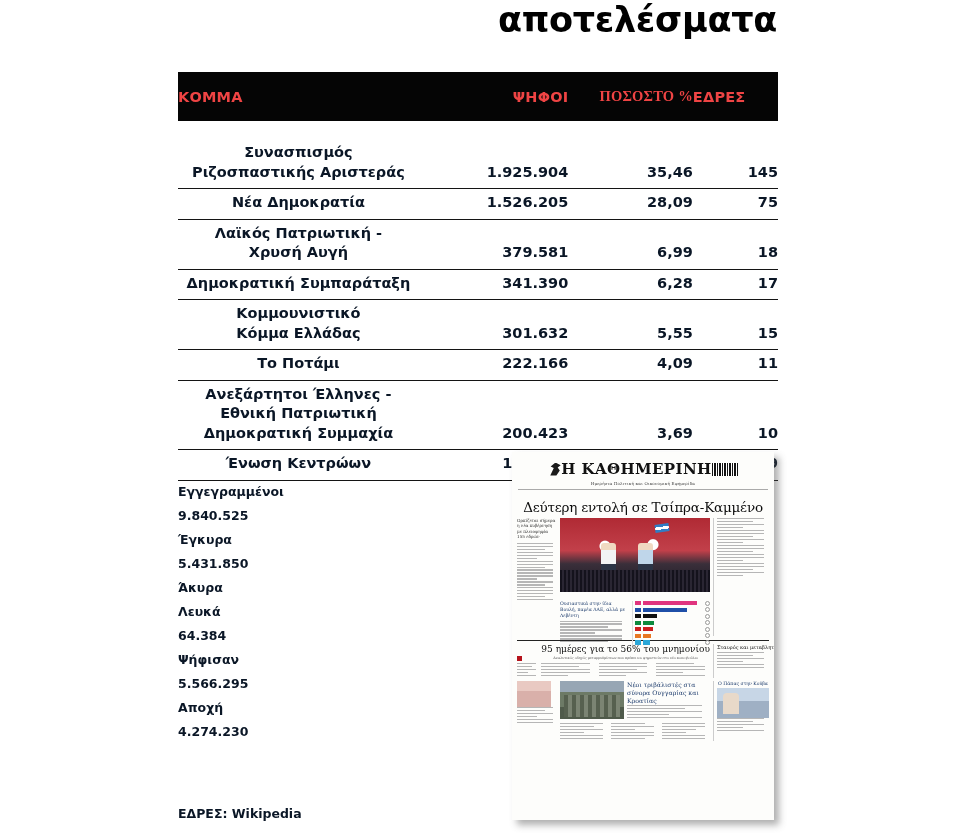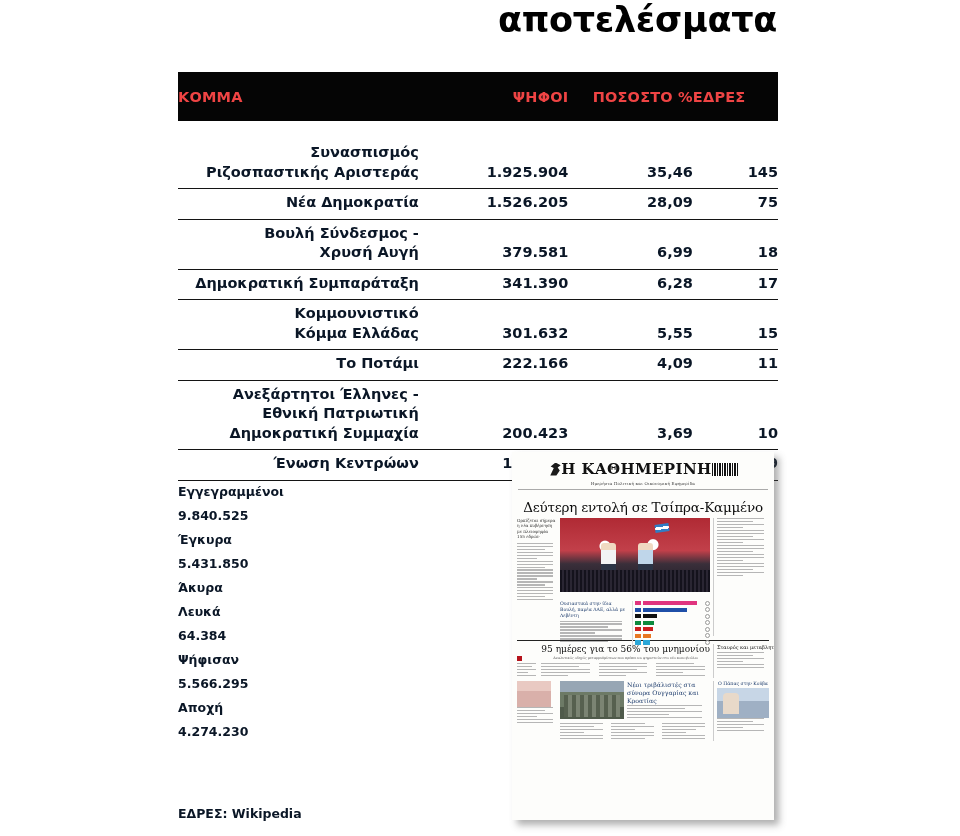--- a/index.html
+++ b/index.html
@@ -48,40 +48,40 @@
     font-size: 14.5px;
     font-weight: bold;
     padding: 0;
     height: 49px;
     vertical-align: middle;
     letter-spacing: 0.2px;
     white-space: nowrap;
   }
   th.col-party   { text-align: left;  padding-left: 12px; width: 232px; }
   th.col-votes   { text-align: right; width: 144px; padding-right: 22px;}
-  th.col-pct     { text-align: right; width: 120px; padding-right: 24px;}
+  th.col-pct     { text-align: right; width: 120px; padding-right: 24px; font-family: Liberation Serif, serif;}
   th.col-seats   { text-align: left; width: 82px;  padding-right: 26px;}
 
   .results-table tbody tr {
     border-bottom: 1.6px solid #141414;
   }
   .results-table tbody tr.spacer-row {
     border-bottom: none;
     height: 18px;
   }
   .results-table tbody td {
     font-size: 14.5px;
     font-weight: bold;
     color: #0a1626;
     padding: 4px 0 6px 0;
     vertical-align: bottom;
     line-height: 19.5px;
   }
   td.col-party {
-    text-align: right;
+    text-align: center;
     padding-left: 12px;
     white-space: pre-line;
   }
   td.col-votes { text-align: right; padding-right: 22px; }
   td.col-pct   { text-align: right; padding-right: 24px; }
   td.col-seats { text-align: right; padding-right: 26px; }
 
   
   .stats-block {
     position: absolute;
@@ -299,21 +299,21 @@
       <td class="col-pct">35,46</td>
       <td class="col-seats">145</td>
     </tr>
     <tr>
       <td class="col-party">Νέα Δημοκρατία</td>
       <td class="col-votes">1.526.205</td>
       <td class="col-pct">28,09</td>
       <td class="col-seats">75</td>
     </tr>
     <tr>
-      <td class="col-party">Βουλή Σύνδεσμος -
+      <td class="col-party">Λαϊκός Πατριωτική -
 Χρυσή Αυγή</td>
       <td class="col-votes">379.581</td>
       <td class="col-pct">6,99</td>
       <td class="col-seats">18</td>
     </tr>
     <tr>
       <td class="col-party">Δημοκρατική Συμπαράταξη</td>
       <td class="col-votes">341.390</td>
       <td class="col-pct">6,28</td>
       <td class="col-seats">17</td>

